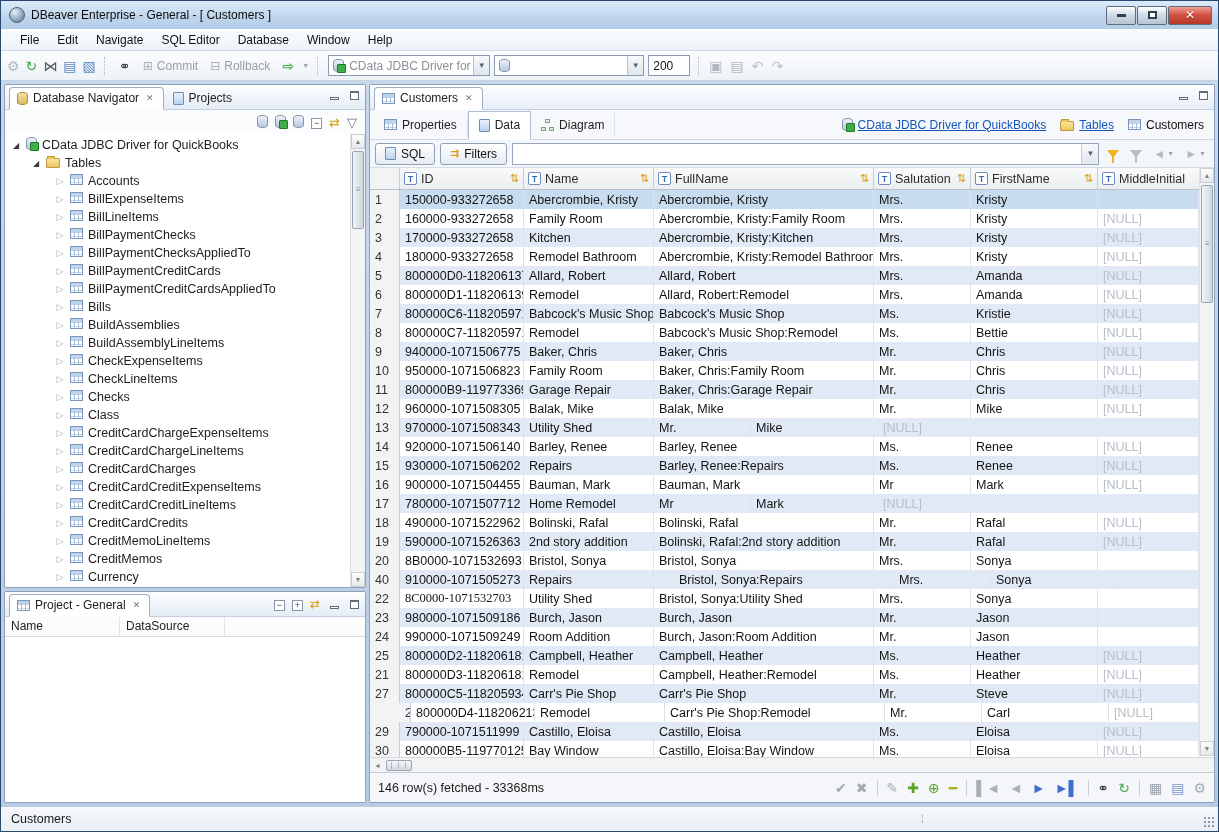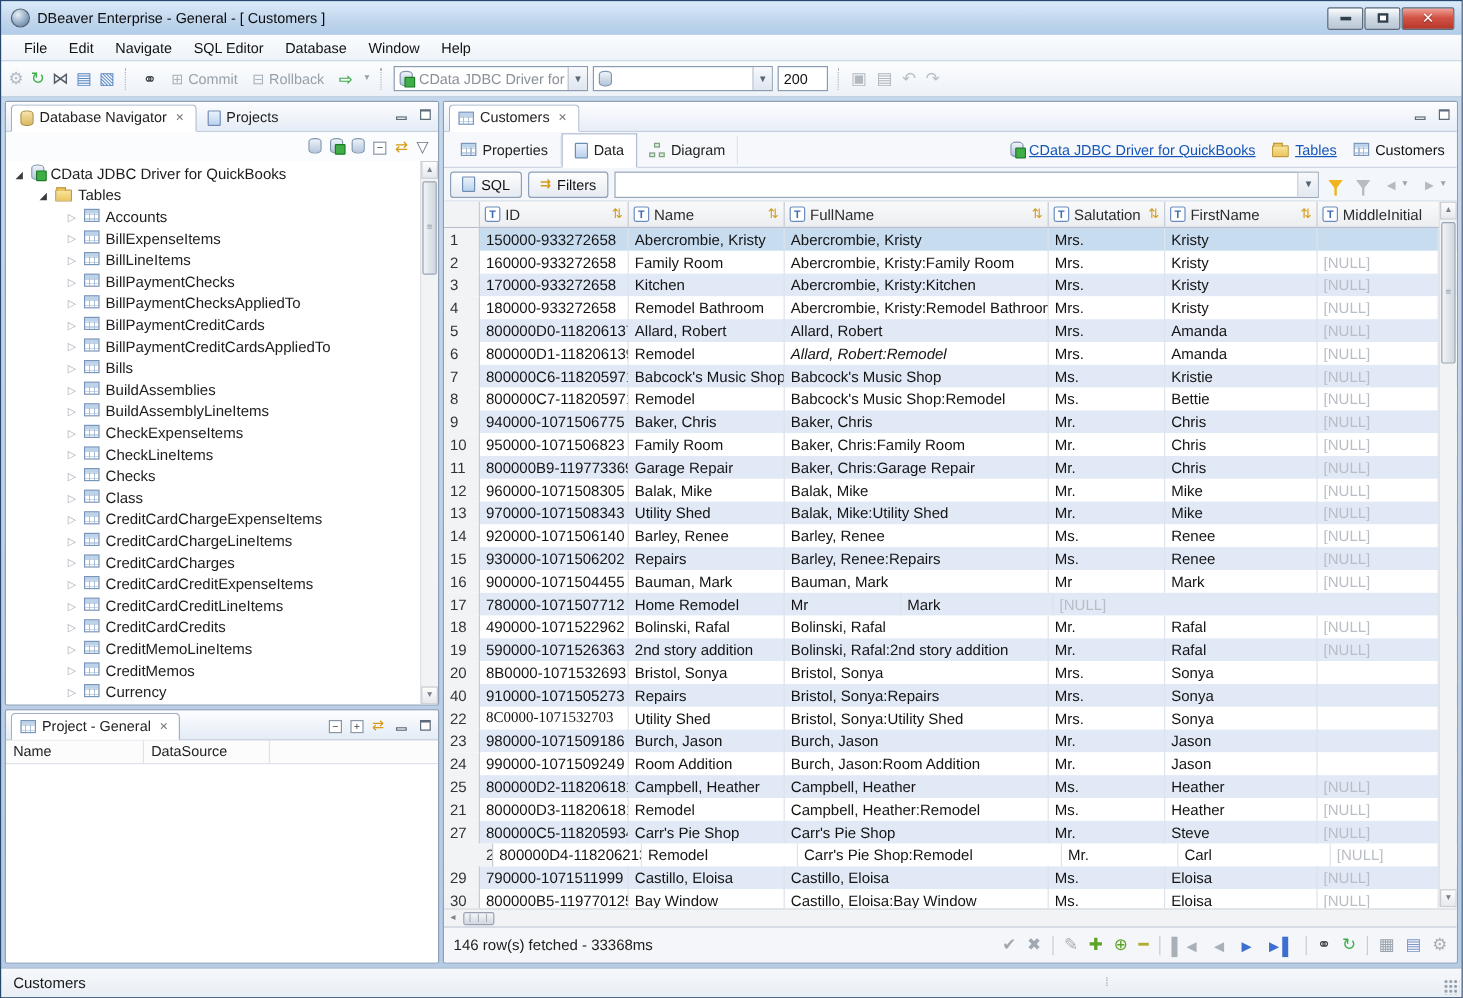--- a/index.html
+++ b/index.html
@@ -569,21 +569,21 @@
               <span class="gc" style="width: 130px; flex: 0 0 auto;">Allard, Robert</span>
               <span class="gc" style="width: 220px; flex: 0 0 auto;">Allard, Robert</span>
               <span class="gc" style="width: 97px; flex: 0 0 auto;">Mrs.</span>
               <span class="gc" style="width: 127px; flex: 0 0 auto;">Amanda</span>
               <span class="gc null" style="flex: 1 1 0%; margin-right: 15px;">[NULL]</span>
             </div>
             <div class="grow">
               <span class="gc rn" style="width: 30px; flex: 0 0 auto;">6</span>
               <span class="gc" style="width: 124px; flex: 0 0 auto;">800000D1-1182061396</span>
               <span class="gc" style="width: 130px; flex: 0 0 auto;">Remodel</span>
-              <span class="gc" style="width: 220px; flex: 0 0 auto; font-style: italic;">Allard, Robert:Remodel</span>
+              <span class="gc" style="width: 220px; flex: 0 0 auto;">Allard, Robert:Remodel</span>
               <span class="gc" style="width: 97px; flex: 0 0 auto;">Mrs.</span>
               <span class="gc" style="width: 127px; flex: 0 0 auto;">Amanda</span>
               <span class="gc null" style="flex: 1 1 0%; margin-right: 15px;">[NULL]</span>
             </div>
             <div class="grow alt">
               <span class="gc rn" style="width: 30px; flex: 0 0 auto;">7</span>
               <span class="gc" style="width: 124px; flex: 0 0 auto;">800000C6-1182059711</span>
               <span class="gc" style="width: 130px; flex: 0 0 auto;">Babcock's Music Shop</span>
               <span class="gc" style="width: 220px; flex: 0 0 auto;">Babcock's Music Shop</span>
               <span class="gc" style="width: 97px; flex: 0 0 auto;">Ms.</span>
@@ -632,21 +632,20 @@
               <span class="gc" style="width: 130px; flex: 0 0 auto;">Balak, Mike</span>
               <span class="gc" style="width: 220px; flex: 0 0 auto;">Balak, Mike</span>
               <span class="gc" style="width: 97px; flex: 0 0 auto;">Mr.</span>
               <span class="gc" style="width: 127px; flex: 0 0 auto;">Mike</span>
               <span class="gc null" style="flex: 1 1 0%; margin-right: 15px;">[NULL]</span>
             </div>
             <div class="grow alt">
               <span class="gc rn" style="width: 30px; flex: 0 0 auto;">13</span>
               <span class="gc" style="width: 124px; flex: 0 0 auto;">970000-1071508343</span>
               <span class="gc" style="width: 130px; flex: 0 0 auto;">Utility Shed</span>
-              <span class="gc" style="width: 220px; flex: 0 0 auto;">Balak, Mike:Utility Shed</span>
               <span class="gc" style="width: 97px; flex: 0 0 auto;">Mr.</span>
               <span class="gc" style="width: 127px; flex: 0 0 auto;">Mike</span>
               <span class="gc null" style="flex: 1 1 0%; margin-right: 15px;">[NULL]</span>
             </div>
             <div class="grow">
               <span class="gc rn" style="width: 30px; flex: 0 0 auto;">14</span>
               <span class="gc" style="width: 124px; flex: 0 0 auto;">920000-1071506140</span>
               <span class="gc" style="width: 130px; flex: 0 0 auto;">Barley, Renee</span>
               <span class="gc" style="width: 220px; flex: 0 0 auto;">Barley, Renee</span>
               <span class="gc" style="width: 97px; flex: 0 0 auto;">Ms.</span>
@@ -703,21 +702,21 @@
               <span class="gc" style="width: 130px; flex: 0 0 auto;">Bristol, Sonya</span>
               <span class="gc" style="width: 220px; flex: 0 0 auto;">Bristol, Sonya</span>
               <span class="gc" style="width: 97px; flex: 0 0 auto;">Mrs.</span>
               <span class="gc" style="width: 127px; flex: 0 0 auto;">Sonya</span>
               <span class="gc" style="flex: 1 1 0%; margin-right: 15px;"></span>
             </div>
             <div class="grow alt">
               <span class="gc rn" style="width: 30px; flex: 0 0 auto;">40</span>
               <span class="gc" style="width: 124px; flex: 0 0 auto;">910000-1071505273</span>
               <span class="gc" style="width: 130px; flex: 0 0 auto;">Repairs</span>
-              <span class="gc" style="width: 220px; flex: 0 0 auto;">Bristol, Sonya:Repairs</span>
+              <span class="gc" style="width: 220px; flex: 0 0 auto; margin-left: 20px;">Bristol, Sonya:Repairs</span>
               <span class="gc" style="width: 97px; flex: 0 0 auto;">Mrs.</span>
               <span class="gc" style="width: 127px; flex: 0 0 auto;">Sonya</span>
               <span class="gc" style="flex: 1 1 0%; margin-right: 15px;"></span>
             </div>
             <div class="grow">
               <span class="gc rn" style="width: 30px; flex: 0 0 auto;">22</span>
               <span class="gc" style="width: 124px; flex: 0 0 auto; font-family: Liberation Serif, serif;">8C0000-1071532703</span>
               <span class="gc" style="width: 130px; flex: 0 0 auto;">Utility Shed</span>
               <span class="gc" style="width: 220px; flex: 0 0 auto;">Bristol, Sonya:Utility Shed</span>
               <span class="gc" style="width: 97px; flex: 0 0 auto;">Mrs.</span>

